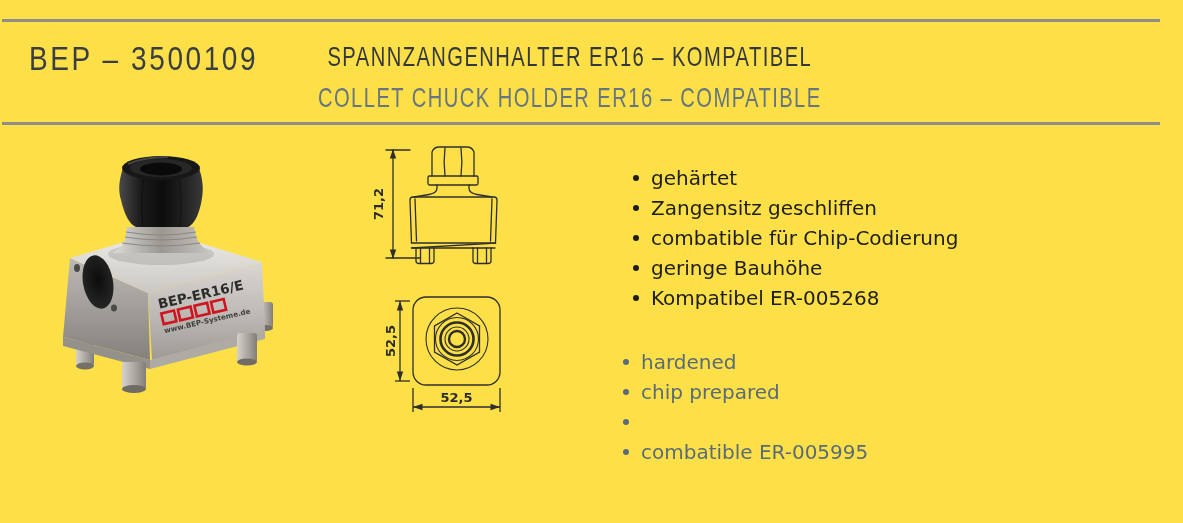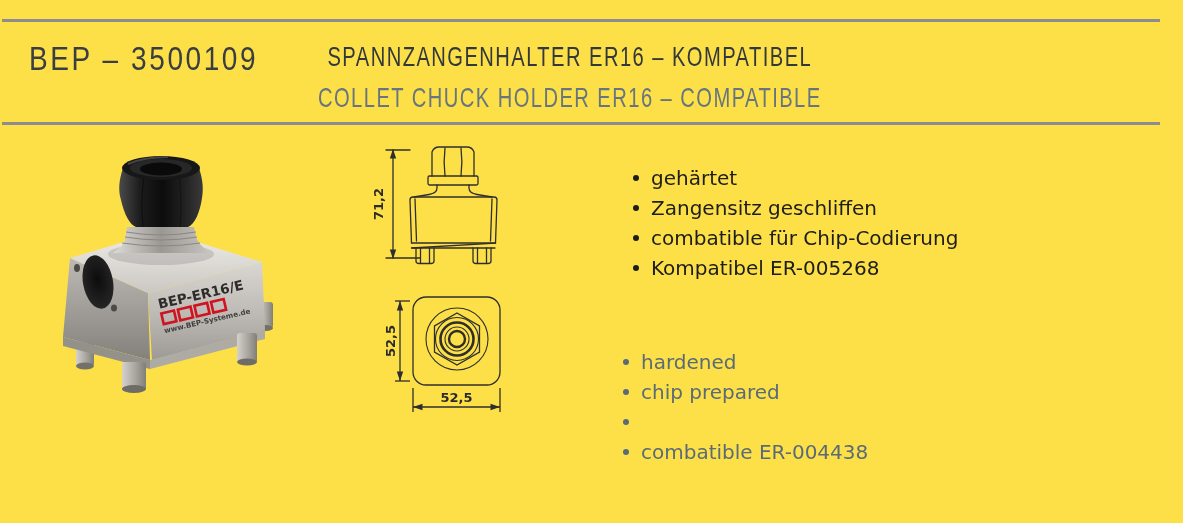--- a/index.html
+++ b/index.html
@@ -206,26 +206,27 @@
     </g>
     <text class="dim-text" transform="translate(8 48) rotate(-90)" y="4" text-anchor="middle">52,5</text>
     <text class="dim-text" x="73.5" y="109" text-anchor="middle">52,5</text>
   </svg>
 
   <div class="features de">
     <ul>
       <li><span class="bullet"></span><span>gehärtet</span></li>
       <li><span class="bullet"></span><span>Zangensitz geschliffen</span></li>
       <li><span class="bullet"></span><span>combatible für Chip-Codierung</span></li>
+      <li><span class="bullet"></span><span>geringe Bauhöhe</span></li>
       <li><span class="bullet"></span><span>Kompatibel ER-005268</span></li>
     </ul>
   </div>
 
   <div class="features en">
     <ul>
       <li><span class="bullet"></span><span>hardened</span></li>
       <li><span class="bullet"></span><span>chip prepared</span></li>
       <li><span class="bullet"></span></li>
-      <li><span class="bullet"></span><span>combatible ER-004438</span></li>
+      <li><span class="bullet"></span><span>combatible ER-005995</span></li>
     </ul>
   </div>
 
 </div>
 
 </body></html>

